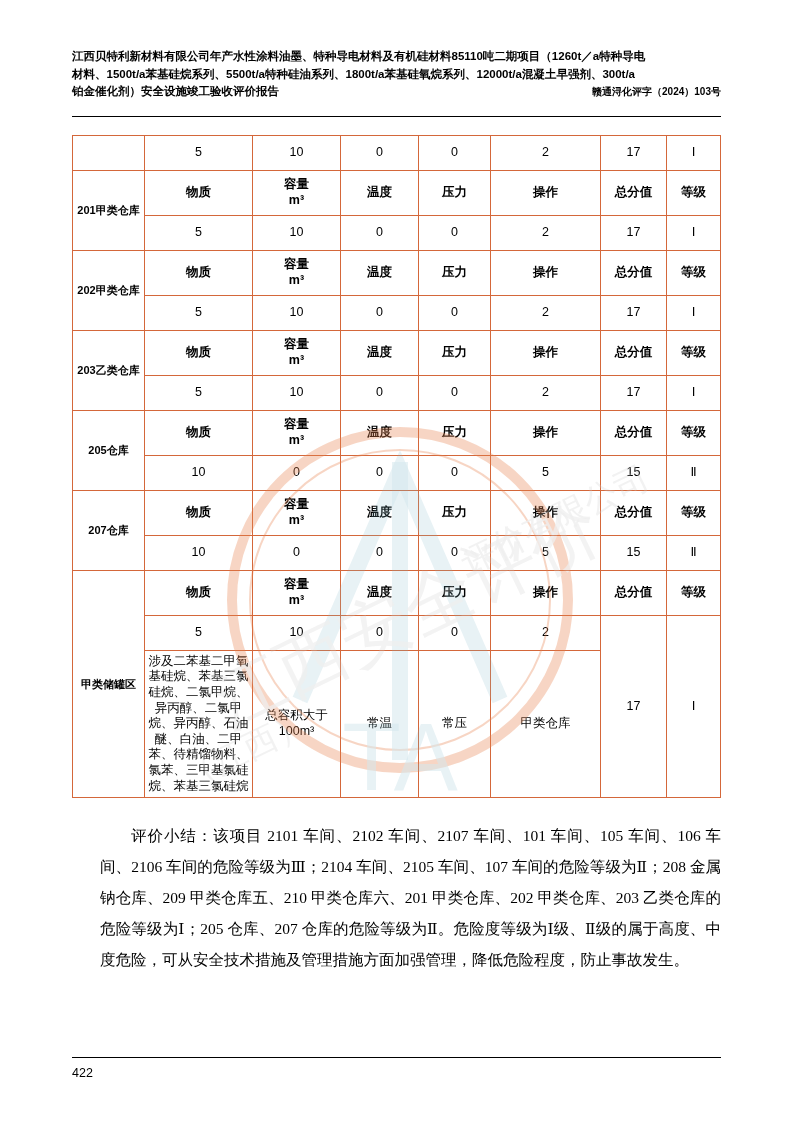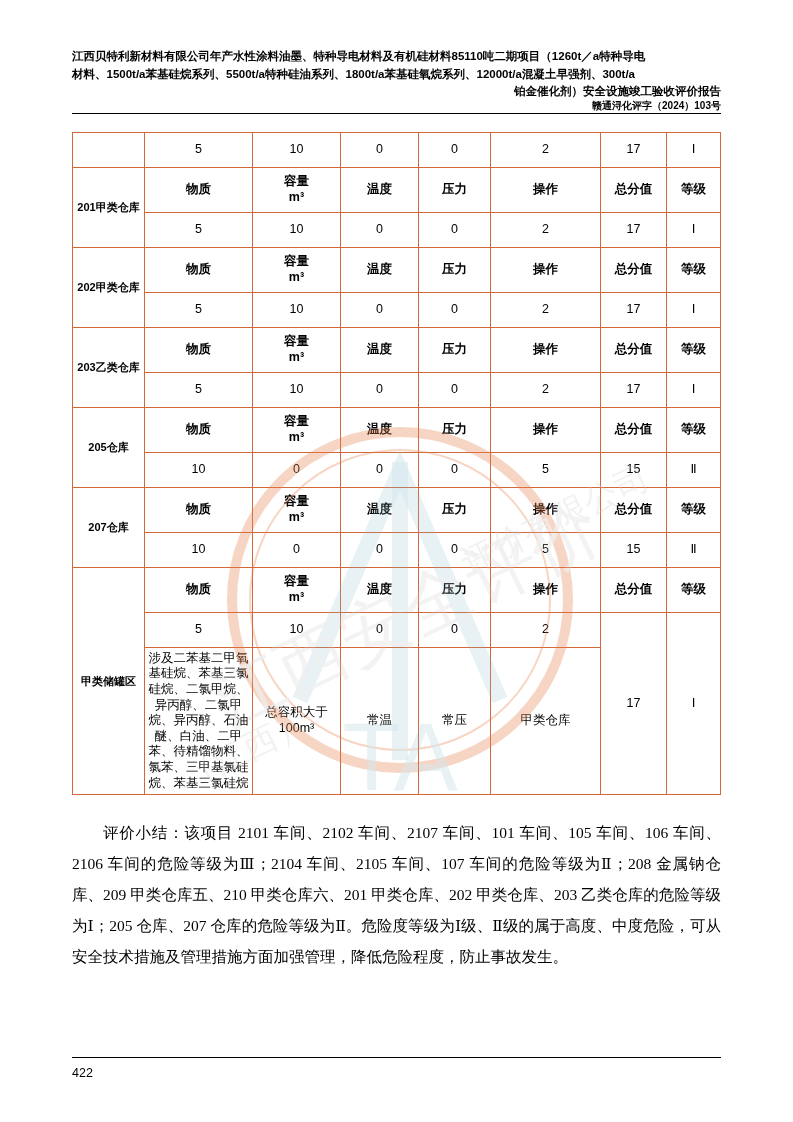--- a/index.html
+++ b/index.html
@@ -20,35 +20,34 @@
     width: 793px;
     height: 1122px;
     box-sizing: border-box;
     padding: 48px 72px 40px 72px;
   }
 
   
   .header {
     position: relative;
     border-bottom: 1.5px solid #000;
-    padding-bottom: 0;
+    padding-bottom: 17px;
   }
   .header-text {
     font-size: 11.5px;
     line-height: 1.55;
     font-family: "Liberation Sans", "DejaVu Sans", sans-serif;
     font-weight: bold;
     letter-spacing: 0px;
     text-align: justify;
   }
   .header-row2 {
     display: flex;
     justify-content: space-between;
     align-items: flex-end;
-    flex-direction: column;
   }
   .header-row2 .left {
     font-size: 11.5px;
     font-family: "Liberation Sans", "DejaVu Sans", sans-serif;
     font-weight: bold;
   }
   .header-row2 .right {
     font-size: 10px;
     font-family: "Liberation Sans", "DejaVu Sans", sans-serif;
     font-weight: bold;
@@ -115,20 +114,21 @@
     line-height: 2.0;
     text-align: justify;
     text-justify: inter-ideograph;
     font-family: "Liberation Serif", "DejaVu Serif", serif;
     position: relative;
     z-index: 2;
   }
   .summary .indent {
     text-indent: 2em;
     display: block;
+    margin-left: 28px;
   }
 
   
   .footer {
     position: absolute;
     left: 72px;
     right: 72px;
     bottom: 42px;
     border-top: 1.2px solid #000;
     padding-top: 8px;

